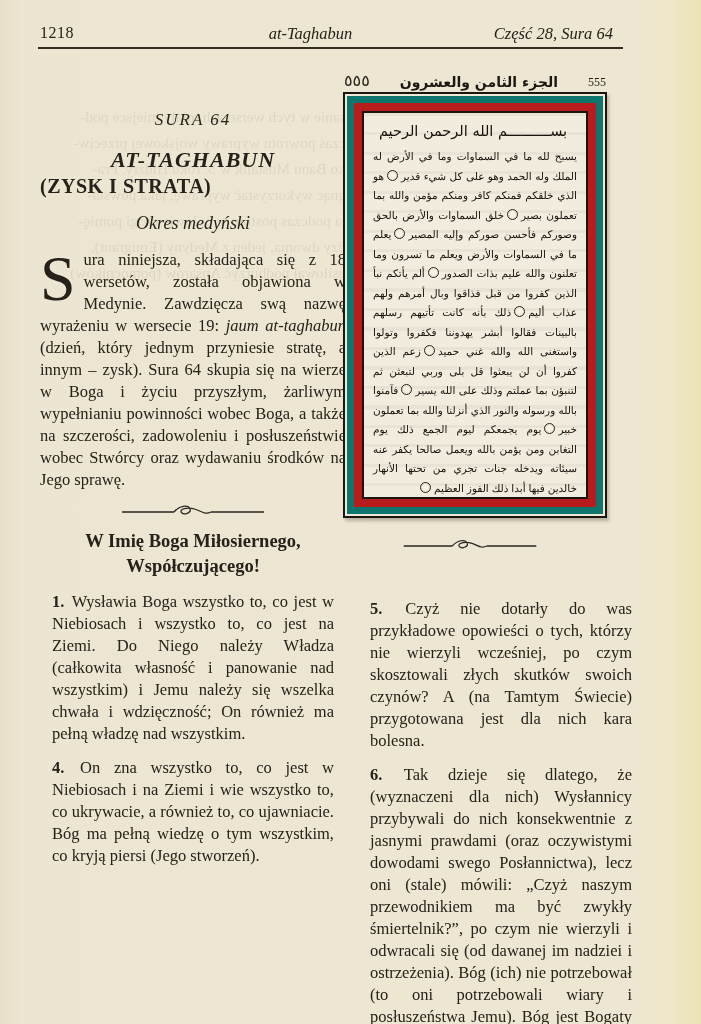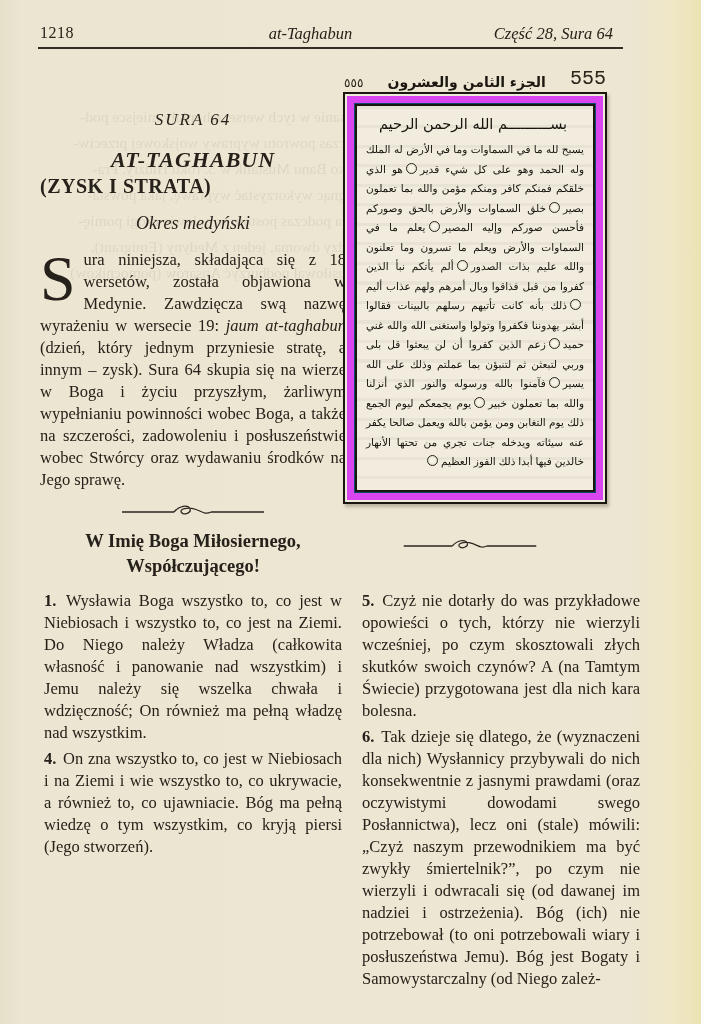--- a/index.html
+++ b/index.html
@@ -24,33 +24,33 @@
   .leftcol{position:absolute;left:40px;top:100px;width:306px;z-index:1;}
   .kicker{text-align:center;font-style:italic;font-size:17px;letter-spacing:2px;margin:10px 0 0;}
   .sura-title{text-align:center;font-weight:bold;font-style:italic;font-size:22px;letter-spacing:1px;margin:17px 0 0;}
   .sura-sub{text-align:left;font-weight:bold;font-size:20px;letter-spacing:.5px;margin:2px 0 0;}
   .period{text-align:center;font-style:italic;font-size:18px;margin:15px 8px 0;}
   .intro{margin:15px 0 0;font-size:16.5px;line-height:22px;text-align:justify;}
   .dropcap{float:left;font-size:64px;line-height:50px;padding:5px 8px 0 0;}
   .divider{display:flex;justify-content:center;margin:13px 0 0;}
   .bismillah-heading{text-align:center;font-weight:bold;font-size:18.5px;line-height:25px;margin:9px 0 0;padding:0 26px;}
   .verses{margin:11px 0 0;font-size:16.5px;line-height:22px;text-align:justify;}
-  .verse{margin:4px;}
+  .verse{margin:12px;}
   .verse b{padding-right:2px;}
   
   .rightcol{position:absolute;left:358px;top:586px;width:286px;z-index:1;}
   .rightcol .verses{margin:0;}
   
   .plate{position:absolute;left:343px;top:62px;width:264px;z-index:1;}
   .plate-row{display:flex;justify-content:space-between;align-items:flex-end;height:28px;padding:0 1px;}
-  .plate-num-ar{font-family:"DejaVu Sans",sans-serif;font-size:12px;color:#2a241b;}
+  .plate-num-ar{font-family:"DejaVu Sans",sans-serif;font-size:16px;color:#2a241b;}
   .plate-juz{font-family:"DejaVu Sans",sans-serif;font-weight:bold;font-size:14px;color:#1c1710;direction:rtl;}
-  .plate-num{font-size:20px;color:#2a241b;font-family:Liberation Mono, monospace;}
+  .plate-num{font-size:12px;color:#2a241b;}
   .frame-outer{margin-top:2px;border:2px solid #19150f;padding:2px;background:#efe9da;box-shadow:2px 3px 3px rgba(90,80,60,.35);}
-  .frame-band{border:7px solid #d946ef;padding:1px;background:#0c4a6e;}
+  .frame-band{border:7px solid #0f766e;padding:8px;background:#b91c1c;}
   .frame-inner{
     border:2px solid #19150f;padding:9px 9px 7px;height:368px;overflow:hidden;
     background:#f1ecdd repeating-linear-gradient(180deg,rgba(110,104,88,.07) 0 3px,rgba(0,0,0,0) 3px 19.5px);
   }
   .basmala{direction:rtl;text-align:center;font-family:"DejaVu Sans",sans-serif;font-size:14.5px;color:#16120c;margin:1px 4px 8px 0;}
   .quran-text{direction:rtl;text-align:justify;font-family:Liberation Sans, sans-serif;font-size:10.5px;line-height:19.5px;color:#16120c;}
   .ayah{
     display:inline-block;width:9px;height:9px;border:1px solid #2a241c;border-radius:50%;
     margin:0 3px;vertical-align:-1px;
     background:radial-gradient(circle,#f7f3e7 35%,#d9d2bf 100%);

